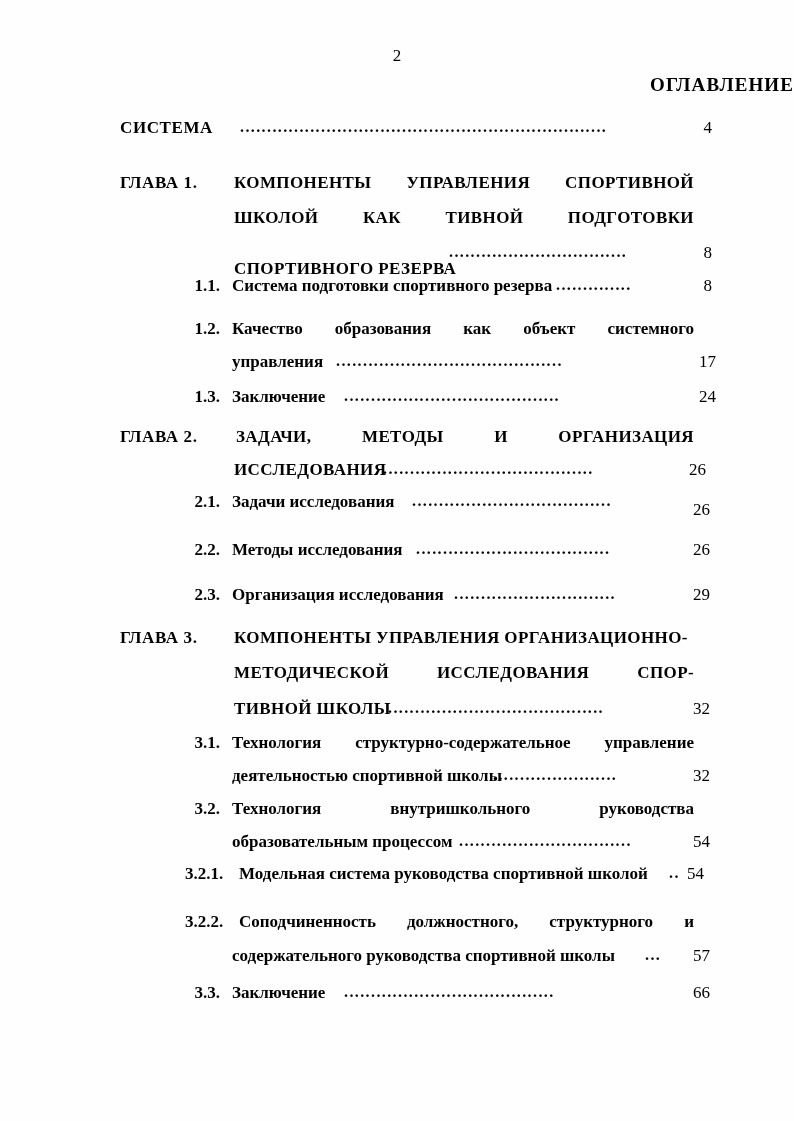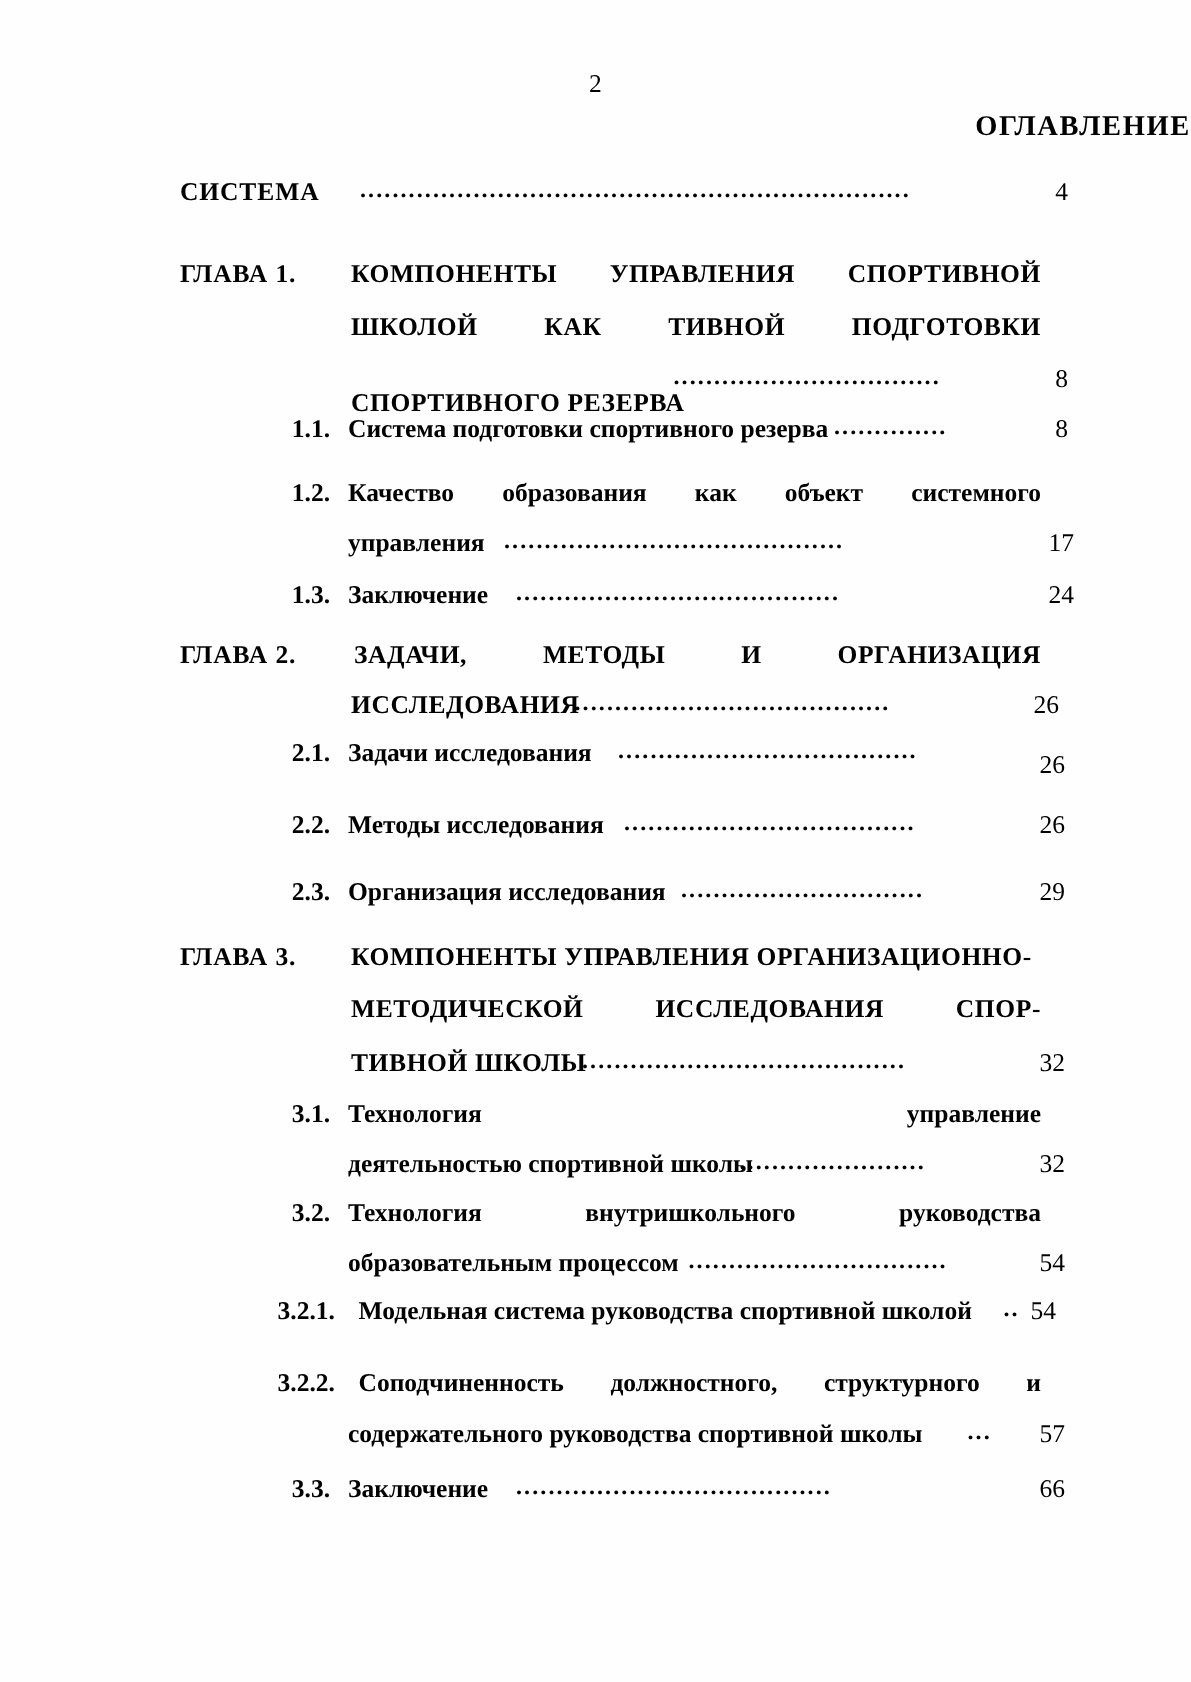--- a/index.html
+++ b/index.html
@@ -227,20 +227,21 @@
 
       <span class="text capsline" style="left:234px; top:699px">ТИВНОЙ ШКОЛЫ</span>
       <span class="text dots" style="left:388px; top:699px; font-size:16px">........................................</span>
       <span class="pnum" style="left:654px; top:699px; width:56px">32</span>
     </div>
 
     <div class="row">
       <span class="num lvl2" style="top:733px">3.1.</span>
       <span class="just" style="left:232px; top:733px; width:462px">
         <span>Технология</span>
+        <span>структурно-содержательное</span>
         <span>управление</span>
       </span>
       <span class="text" style="left:232px; top:766px">деятельностью спортивной школы</span>
       <span class="text dots" style="left:493px; top:766px; font-size:16px">.......................</span>
       <span class="pnum" style="left:654px; top:766px; width:56px">32</span>
     </div>
 
     <div class="row">
       <span class="num lvl2" style="top:799px">3.2.</span>
       <span class="just" style="left:232px; top:799px; width:462px">

